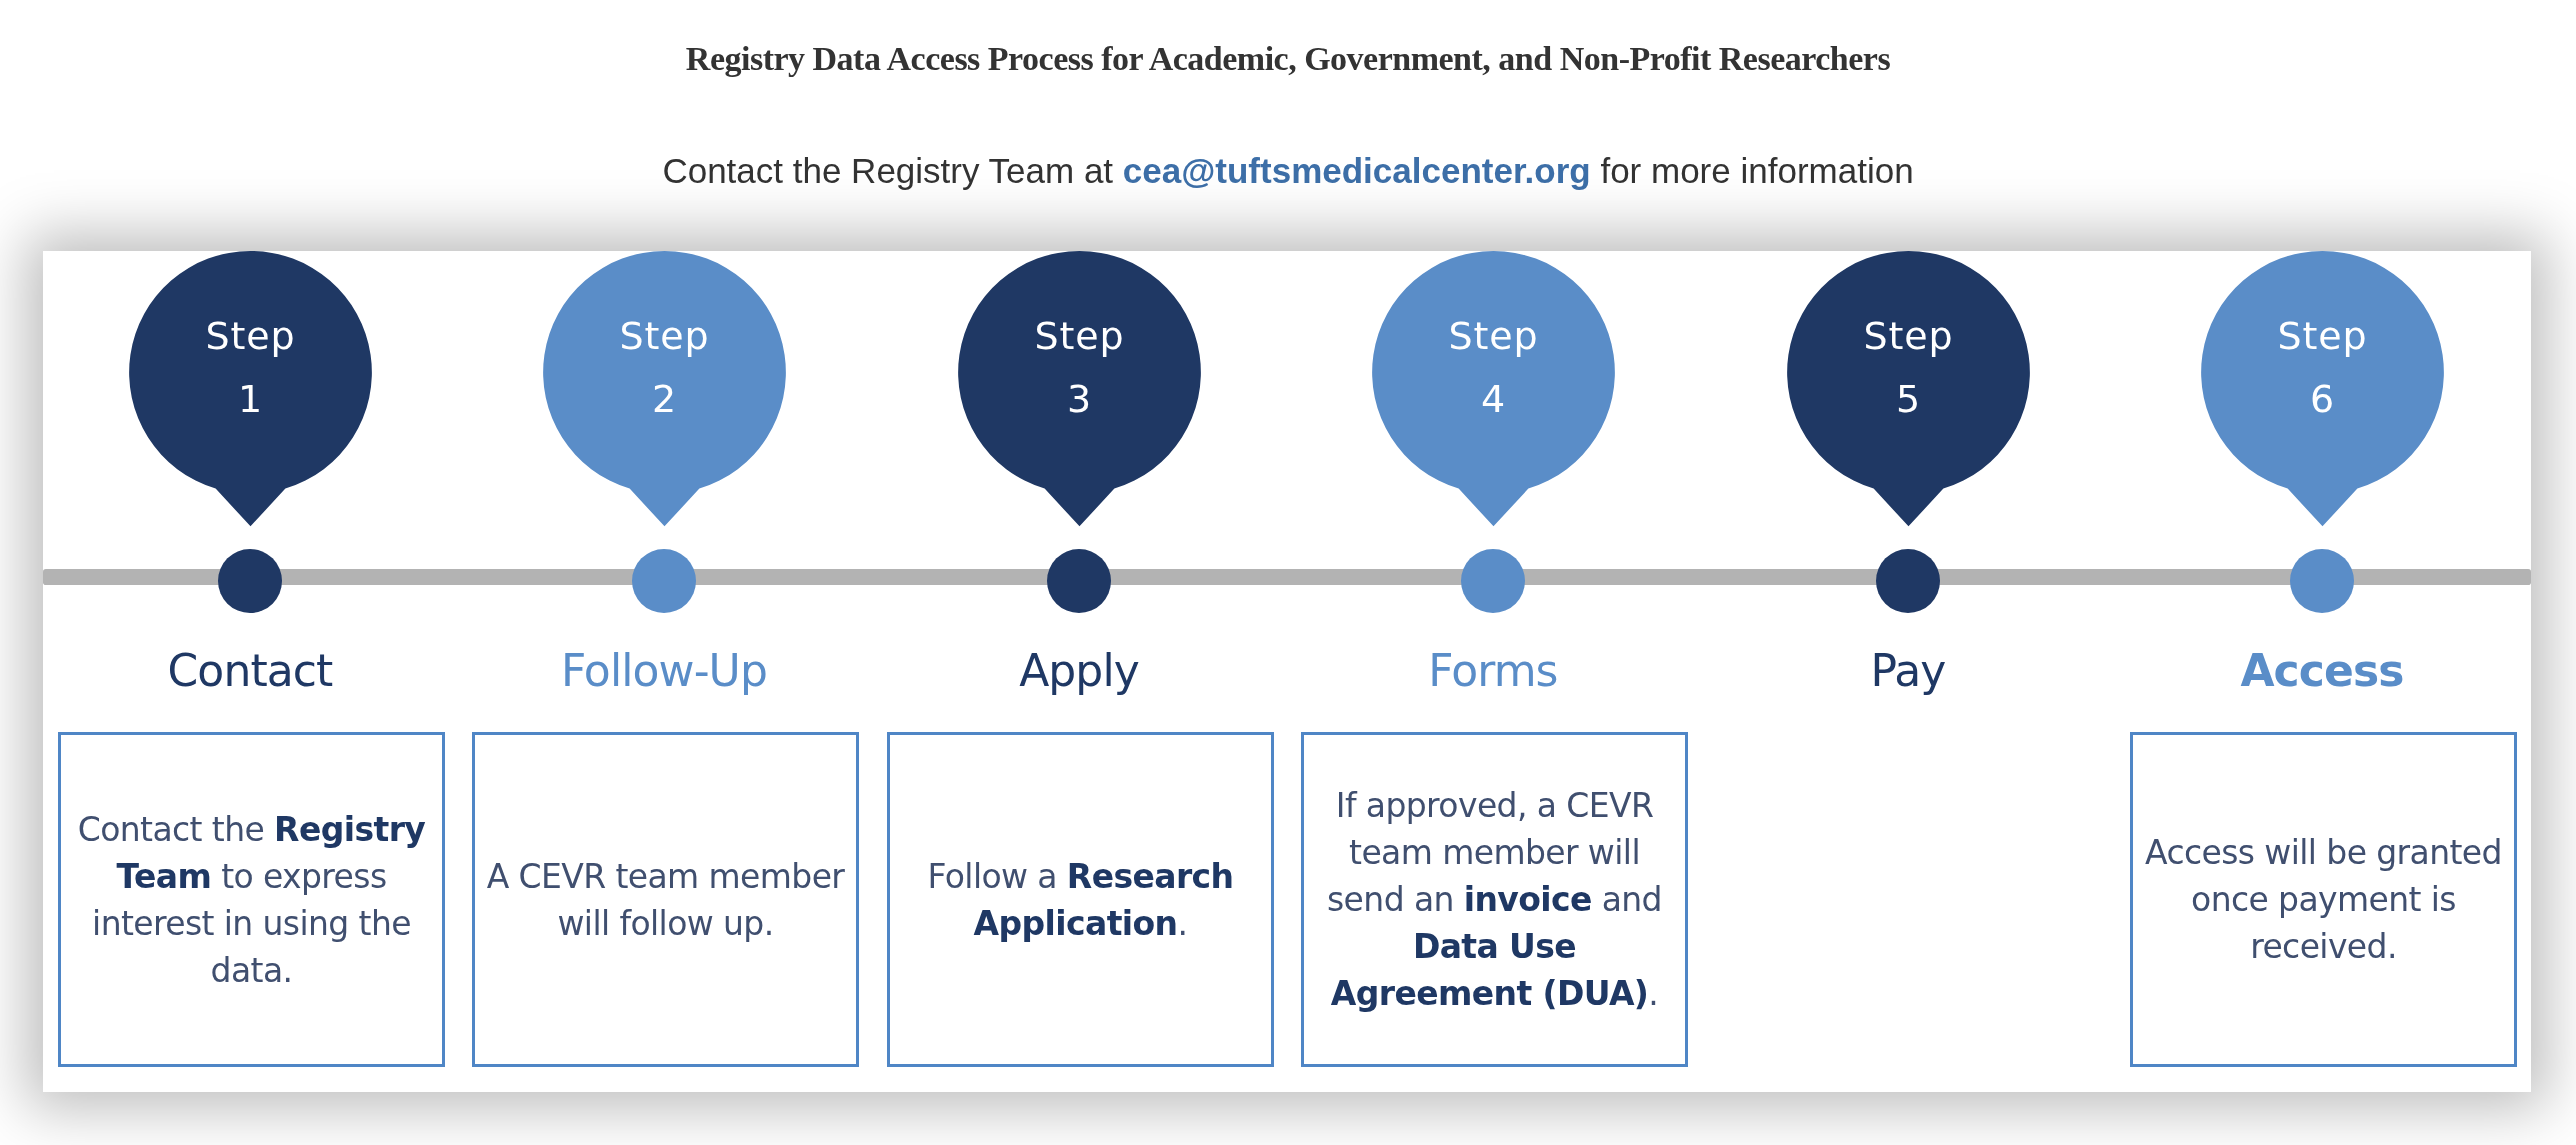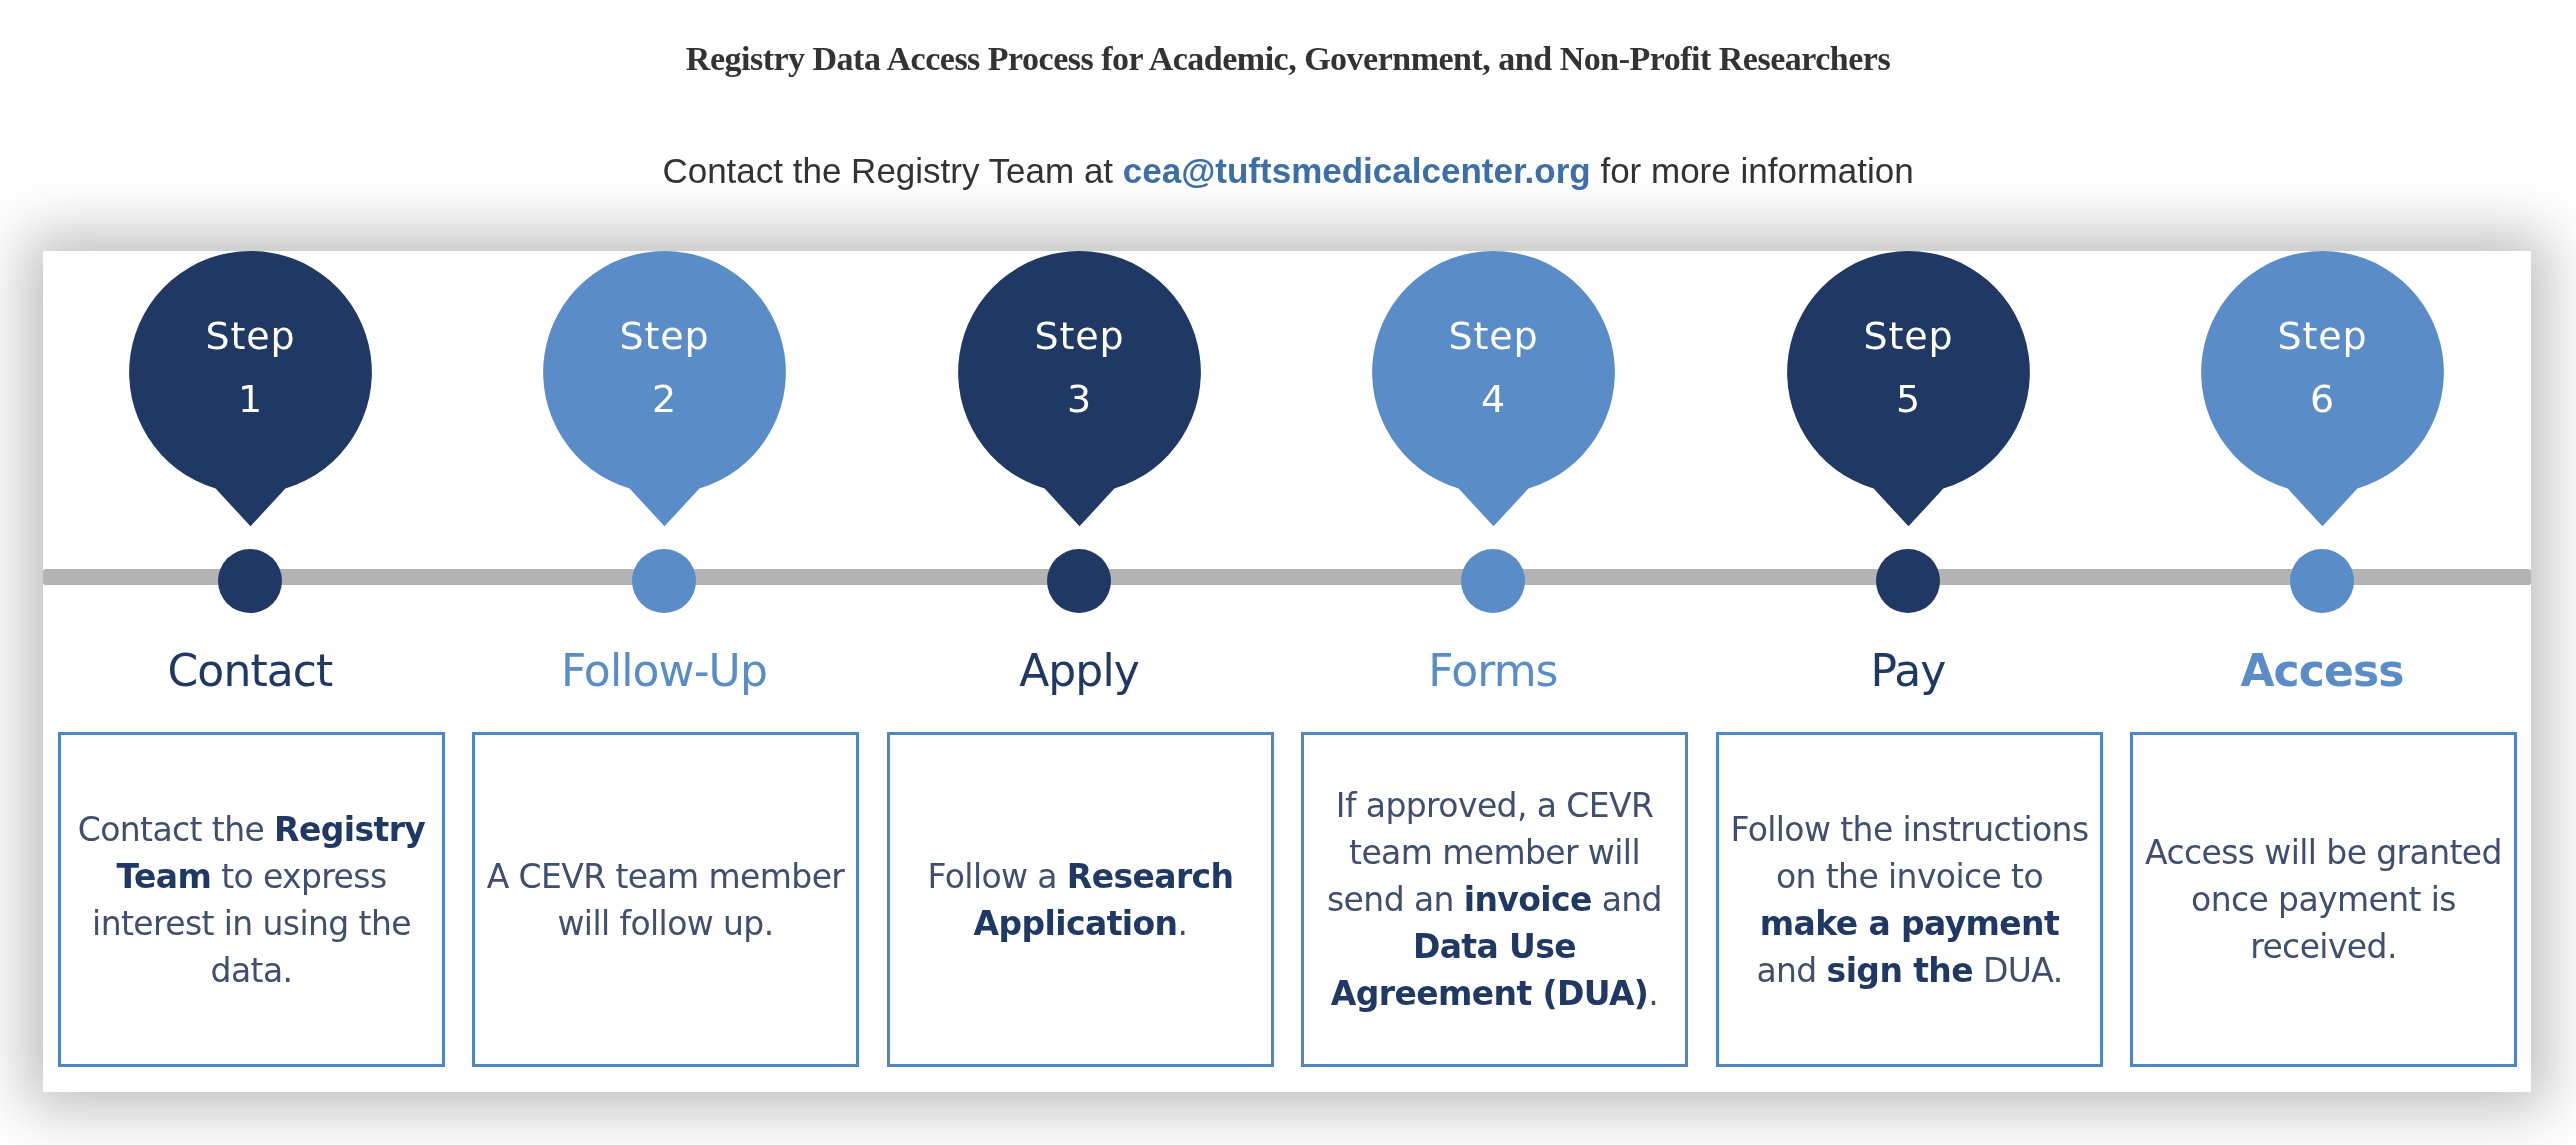--- a/index.html
+++ b/index.html
@@ -227,23 +227,20 @@
       <svg width="243" height="279" viewBox="0 0 261 300">
           <path class="pin-shape" d="M130.5 0 A130.5 130.5 0 0 1 168 255.5 L130.5 296 L93 255.5 A130.5 130.5 0 0 1 130.5 0 Z" fill="#1f3864"></path>
         </svg>
       <div class="pin-text">
         <div>Step</div>
         <div>5</div>
       </div>
     </div>
     <div class="dot" style="background: rgb(31, 56, 100);"></div>
     <div class="step-heading" style="color: rgb(31, 56, 100);">Pay</div>
-    <div class="step-box">
-      <div class="step-desc"><span>Follow the instructions on the invoice to </span><b>make a payment</b><span> and </span><b>sign the</b><span> DUA.</span></div>
-    </div>
   </div>
 
   <div class="step" style="left: 2072px;">
     <div class="pin">
       <svg width="243" height="279" viewBox="0 0 261 300">
           <path class="pin-shape" d="M130.5 0 A130.5 130.5 0 0 1 168 255.5 L130.5 296 L93 255.5 A130.5 130.5 0 0 1 130.5 0 Z" fill="#5a8dc8"></path>
         </svg>
       <div class="pin-text">
         <div>Step</div>
         <div>6</div>

